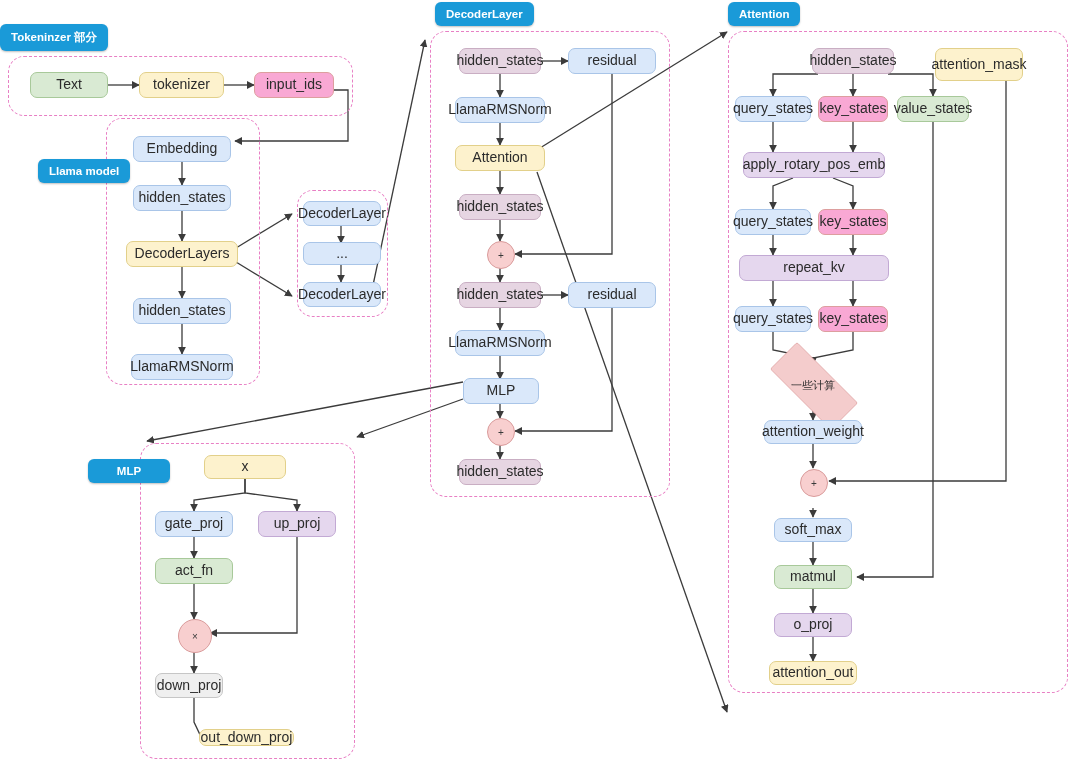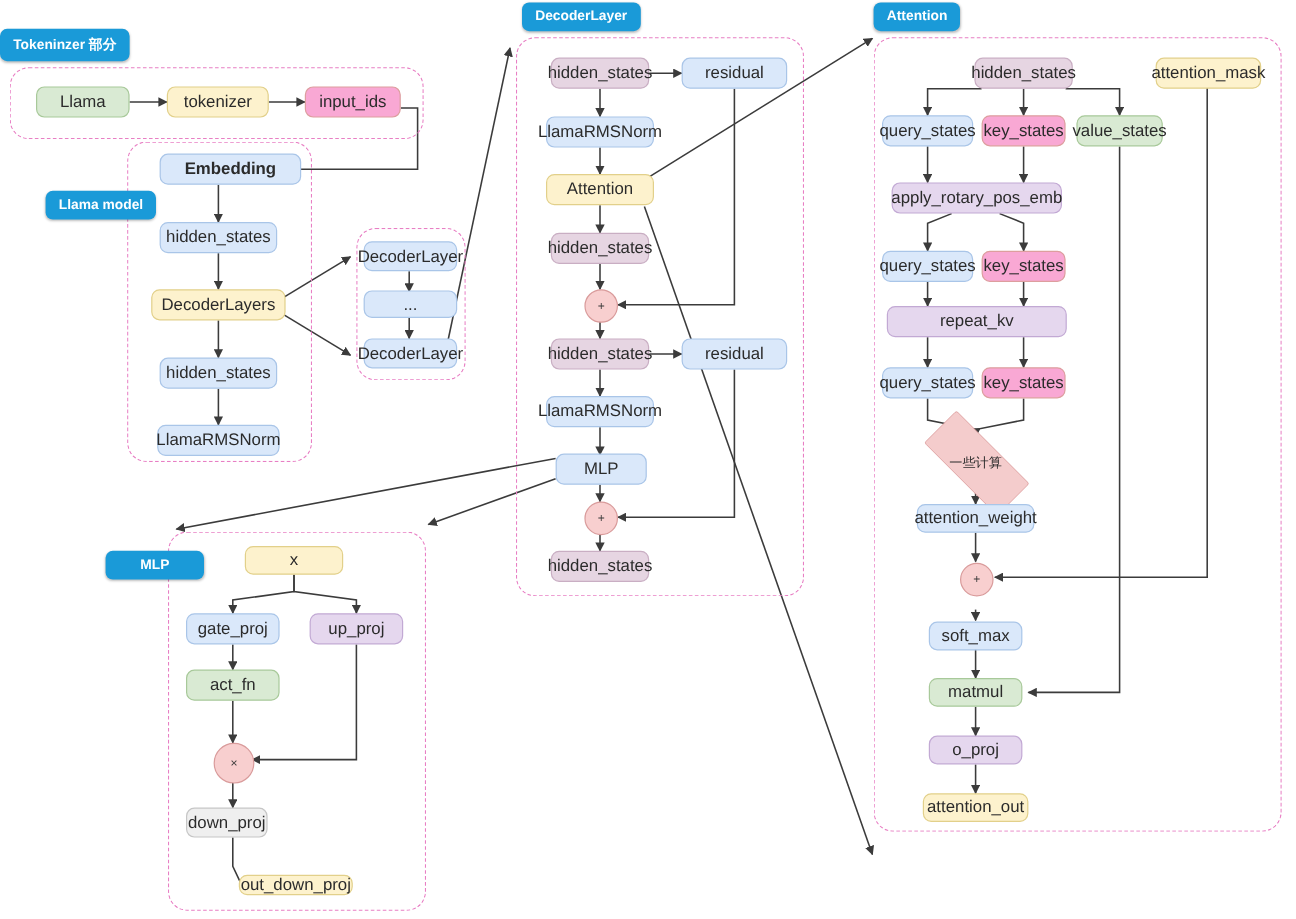--- a/index.html
+++ b/index.html
@@ -184,25 +184,25 @@
   <div class="group" style="left:430px;top:31px;width:240px;height:466px;"></div>
   <div class="group" style="left:728px;top:31px;width:340px;height:662px;"></div>
   <div class="group" style="left:140px;top:443px;width:215px;height:316px;"></div>
 
   <div class="badge" style="left:0px;top:24px;">Tokeninzer 部分</div>
   <div class="badge" style="left:38px;top:159px;">Llama model</div>
   <div class="badge" style="left:435px;top:2px;">DecoderLayer</div>
   <div class="badge" style="left:728px;top:2px;">Attention</div>
   <div class="badge" style="left:88px;top:459px;width:82px;box-sizing:border-box;">MLP</div>
 
-  <div class="node c-green" style="left:30px;top:72px;width:78px;height:26px;">Llama</div>
+  <div class="node c-green" style="left:30px;top:72px;width:78px;height:26px;">Text</div>
   <div class="node c-yellow" style="left:139px;top:72px;width:85px;height:26px;">tokenizer</div>
   <div class="node c-red" style="left:254px;top:72px;width:80px;height:26px;">input_ids</div>
 
-  <div class="node c-blue" style="left:133px;top:128px;width:118px;height:26px;font-weight:bold;">Embedding</div>
+  <div class="node c-blue" style="left:133px;top:136px;width:98px;height:26px;">Embedding</div>
   <div class="node c-blue" style="left:133px;top:185px;width:98px;height:26px;">hidden_states</div>
   <div class="node c-yellow" style="left:126px;top:241px;width:112px;height:26px;">DecoderLayers</div>
   <div class="node c-blue" style="left:133px;top:298px;width:98px;height:26px;">hidden_states</div>
   <div class="node c-blue" style="left:131px;top:354px;width:102px;height:26px;">LlamaRMSNorm</div>
 
   <div class="node c-blue" style="left:303px;top:201px;width:78px;height:25px;">DecoderLayer</div>
   <div class="node c-blue" style="left:303px;top:242px;width:78px;height:23px;">...</div>
   <div class="node c-blue" style="left:303px;top:282px;width:78px;height:25px;">DecoderLayer</div>
 
   <div class="node c-mauve" style="left:459px;top:48px;width:82px;height:26px;">hidden_states</div>
@@ -212,21 +212,21 @@
   <div class="node c-mauve" style="left:459px;top:194px;width:82px;height:26px;">hidden_states</div>
   <div class="op" style="left:487px;top:241px;">+</div>
   <div class="node c-mauve" style="left:459px;top:282px;width:82px;height:26px;">hidden_states</div>
   <div class="node c-blue" style="left:568px;top:282px;width:88px;height:26px;">residual</div>
   <div class="node c-blue" style="left:455px;top:330px;width:90px;height:26px;">LlamaRMSNorm</div>
   <div class="node c-blue" style="left:463px;top:378px;width:76px;height:26px;">MLP</div>
   <div class="op" style="left:487px;top:418px;">+</div>
   <div class="node c-mauve" style="left:459px;top:459px;width:82px;height:26px;">hidden_states</div>
 
   <div class="node c-mauve" style="left:812px;top:48px;width:82px;height:26px;">hidden_states</div>
-  <div class="node c-yellow" style="left:963px;top:48px;width:88px;height:26px;">attention_mask</div>
+  <div class="node c-yellow" style="left:935px;top:48px;width:88px;height:33px;">attention_mask</div>
   <div class="node c-blue" style="left:735px;top:96px;width:76px;height:26px;">query_states</div>
   <div class="node c-red" style="left:818px;top:96px;width:70px;height:26px;">key_states</div>
   <div class="node c-green" style="left:897px;top:96px;width:72px;height:26px;">value_states</div>
   <div class="node c-purple" style="left:743px;top:152px;width:142px;height:26px;">apply_rotary_pos_emb</div>
   <div class="node c-blue" style="left:735px;top:209px;width:76px;height:26px;">query_states</div>
   <div class="node c-red" style="left:818px;top:209px;width:70px;height:26px;">key_states</div>
   <div class="node c-purple" style="left:739px;top:255px;width:150px;height:26px;">repeat_kv</div>
   <div class="node c-blue" style="left:735px;top:306px;width:76px;height:26px;">query_states</div>
   <div class="node c-red" style="left:818px;top:306px;width:70px;height:26px;">key_states</div>
   <div class="diamond" style="left:753px;top:359px;width:120px;height:52px;">

